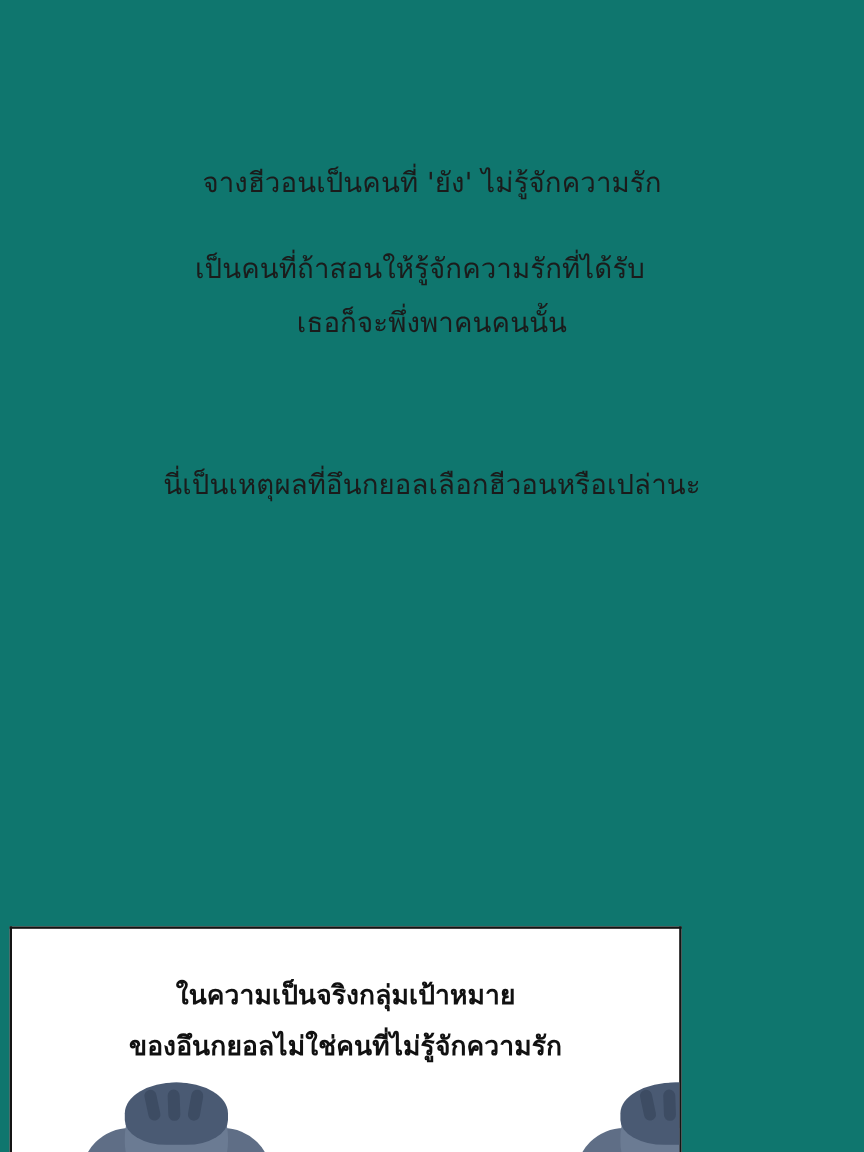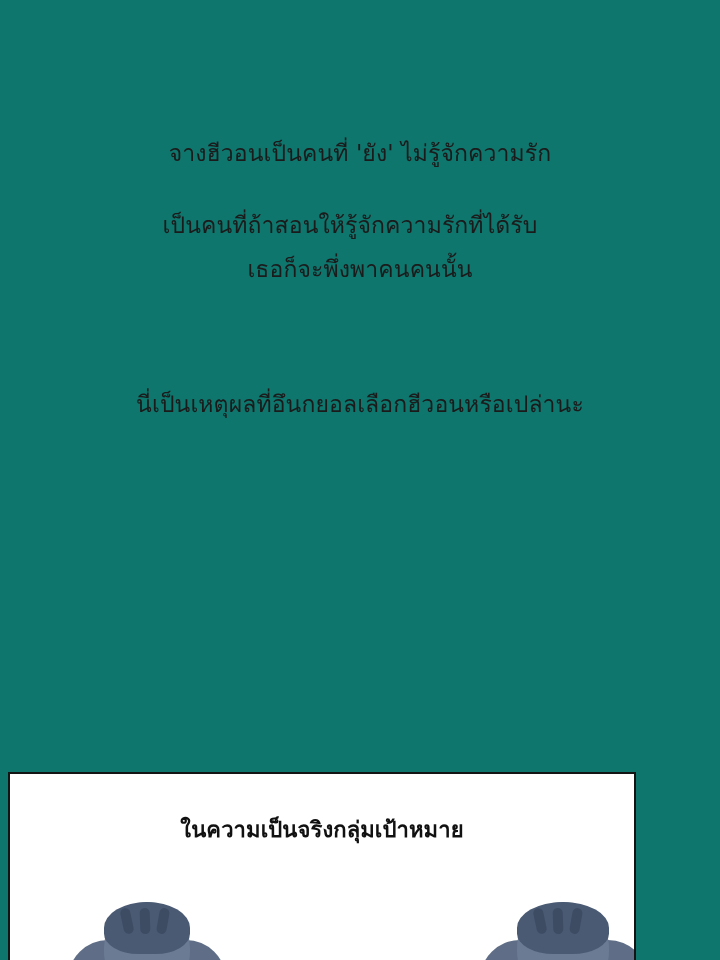--- a/index.html
+++ b/index.html
@@ -41,21 +41,21 @@
   .l1 { position: absolute; top: 142px; left: 0; width: 720px; }
   .l2 { position: absolute; top: 214px; left: 0; width: 700px; }
   .l3 { position: absolute; top: 258px; left: 0; width: 720px; font-family: Liberation Serif, serif; }
   .l4 { position: absolute; top: 393px; left: 0; width: 720px; font-family: Liberation Serif, serif; }
 
   
   .panel {
     position: absolute;
     left: 8px;
     top: 772px;
-    width: 628px;
+    width: 560px;
     height: 188px;
     background: #ffffff;
     border: 2px solid #141414;
     border-bottom: none;
     box-sizing: border-box;
     overflow: hidden;
   }
   .panel-line {
     position: absolute;
     width: 100%;
@@ -119,20 +119,21 @@
 
   <div class="narration">
     <div class="line l1">จางฮีวอนเป็นคนที่ 'ยัง' ไม่รู้จักความรัก</div>
     <div class="line l2">เป็นคนที่ถ้าสอนให้รู้จักความรักที่ได้รับ</div>
     <div class="line l3">เธอก็จะพึ่งพาคนคนนั้น</div>
     <div class="line l4">นี่เป็นเหตุผลที่อึนกยอลเลือกฮีวอนหรือเปล่านะ</div>
   </div>
 
   <div class="panel">
     <div class="panel-line pl1">ในความเป็นจริงกลุ่มเป้าหมาย</div>
+    <div class="panel-line pl2">ของอึนกยอลไม่ใช่คนที่ไม่รู้จักความรัก</div>
 
     <div class="shoulder sh-left"></div>
     <div class="head head-left">
       <div class="hair">
         <div class="hair-strand hs1"></div>
         <div class="hair-strand hs2"></div>
         <div class="hair-strand hs3"></div>
       </div>
     </div>
 

